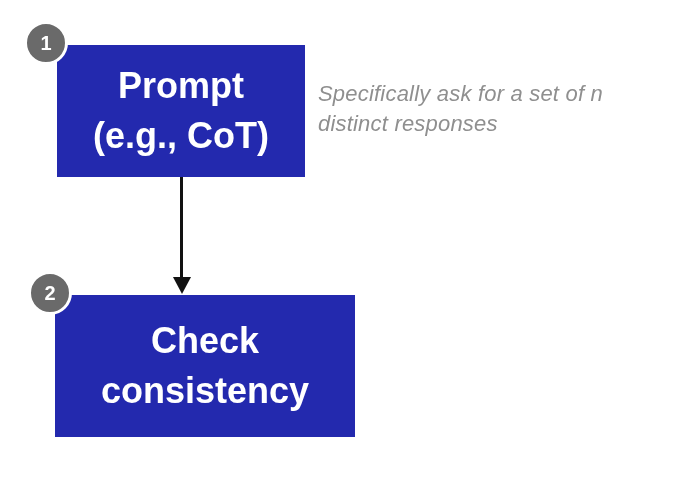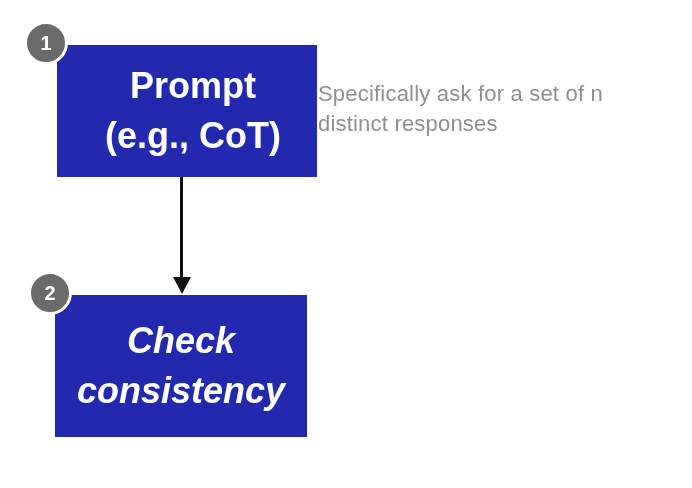--- a/index.html
+++ b/index.html
@@ -24,22 +24,22 @@
     justify-content: center;
     text-align: center;
   }
   .node-label {
     font-weight: bold;
     font-size: 36px;
     line-height: 50px;
     white-space: pre-line;
     letter-spacing: 0px;
   }
-  .node-1 { left: 57px; top: 45px;  width: 248px; height: 132px; padding-left: 12px; }
-  .node-2 { left: 55px; top: 295px; width: 252px; height: 142px; font-style: italic; }
+  .node-1 { left: 57px; top: 45px;  width: 248px; height: 132px; }
+  .node-2 { left: 55px; top: 295px; width: 300px; height: 142px; }
 
   .badge {
     position: absolute;
     width: 38px;
     height: 38px;
     border-radius: 50%;
     background: var(--badge-fill, #6a6a6a);
     border: 3px solid #ffffff;
     color: var(--badge-text, #ffffff);
     display: flex;
@@ -52,20 +52,21 @@
   .badge-1 { left: 24px; top: 21px; }
   .badge-2 { left: 28px; top: 271px; }
 
   .desc {
     position: absolute;
     color: var(--description-text, #8f8f8f);
     font-size: 22px;
     line-height: 30px;
     white-space: pre-line;
     letter-spacing: 0.2px;
+    font-style: italic;
   }
   .desc-1 { left: 318px; top: 79px;  width: 372px; }
   .desc-2 { left: 318px; top: 306px; width: 372px; }
 
   .arrow-line {
     position: absolute;
     left: 180px;
     top: 177px;
     width: 3px;
     height: 101px;

